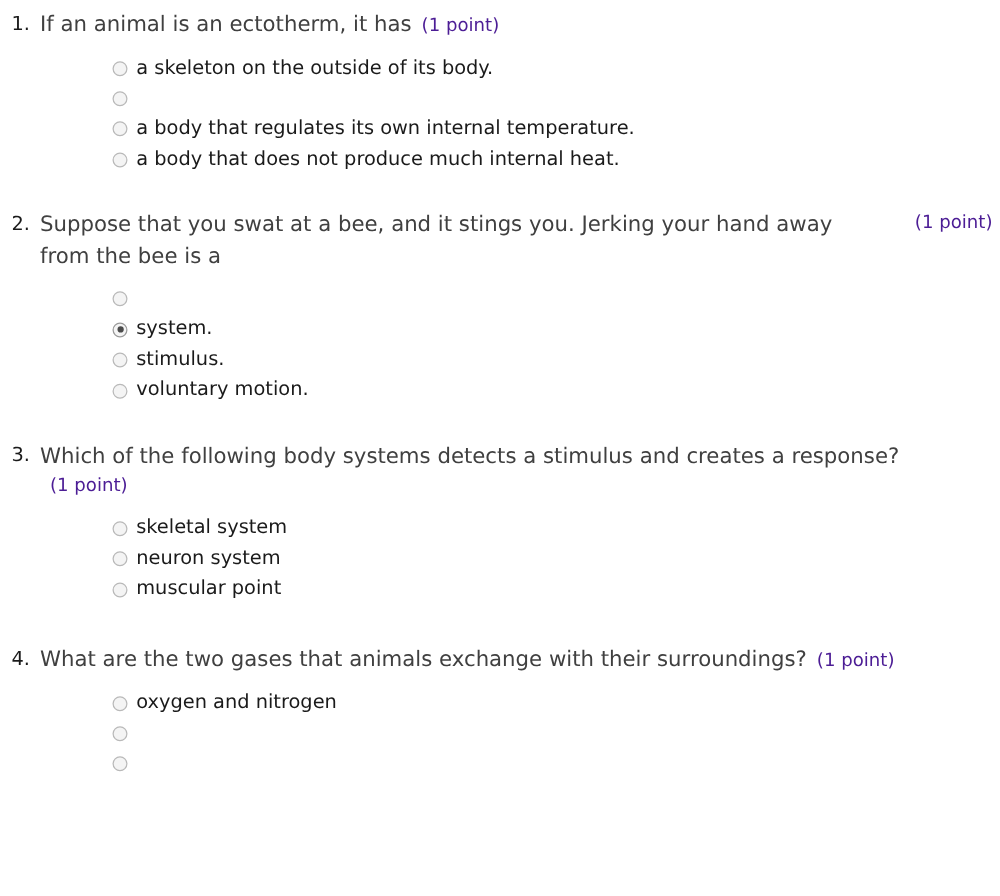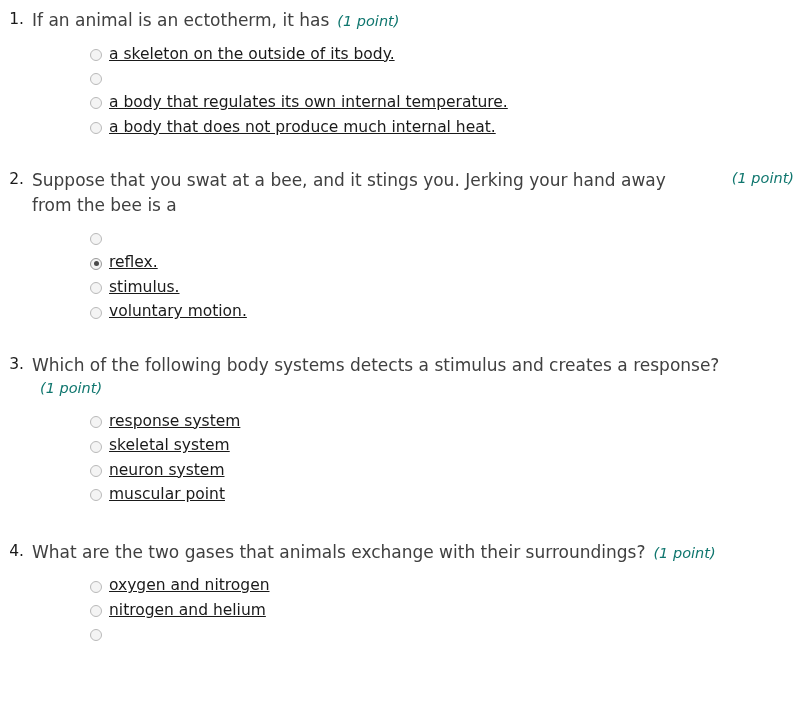--- a/index.html
+++ b/index.html
@@ -41,23 +41,22 @@
     position: relative;
     padding-right: 8px;
   }
   .q-text {
     display: inline;
     font-size: 17px;
     color: #404040;
   }
   .q-points {
     display: inline;
-    font-style: italic;
     font-size: 14.5px;
-    color: #0f766e;
+    color: #4c1d95;
     white-space: nowrap;
   }
   .q-points.inline-gap {
     margin-left: 8px;
   }
   .q-points.far-right {
     position: absolute;
     right: 0;
     top: 0;
   }
@@ -65,21 +64,20 @@
     margin: 10px 0 0 0;
     padding: 0;
     list-style: none;
   }
   .option {
     display: flex;
     align-items: center;
     margin: 0 0 2px 0;
     padding-left: 84px;
     min-height: 22px;
-    text-decoration: underline;
   }
   .radio {
     width: 12px;
     height: 12px;
     flex: 0 0 12px;
     border-radius: 50%;
     border: 1px solid #b9b9b9;
     background: #f4f4f4;
     box-sizing: border-box;
     margin-right: 7px;
@@ -145,21 +143,21 @@
         <span class="q-text">Suppose that you swat at a bee, and it stings you. Jerking your hand away from the bee is a</span>
         <span class="q-points far-right">(1 point)</span>
       </div>
     </div>
     <ul class="options">
       <li class="option">
         <span class="radio"></span>
       </li>
       <li class="option">
         <span class="radio checked"></span>
-        <span class="option-label">reflex.</span>
+        <span class="option-label">system.</span>
       </li>
       <li class="option">
         <span class="radio"></span>
         <span class="option-label">stimulus.</span>
       </li>
       <li class="option">
         <span class="radio"></span>
         <span class="option-label">voluntary motion.</span>
       </li>
     </ul>
@@ -168,24 +166,20 @@
   <div class="question-block q3-spacing">
     <div class="q-head">
       <div class="q-num">3.</div>
       <div class="q-text-wrap">
         <span class="q-text">Which of the following body systems detects a stimulus and creates a response?</span><span class="q-points inline-gap">(1 point)</span>
       </div>
     </div>
     <ul class="options">
       <li class="option">
         <span class="radio"></span>
-        <span class="option-label">response system</span>
-      </li>
-      <li class="option">
-        <span class="radio"></span>
         <span class="option-label">skeletal system</span>
       </li>
       <li class="option">
         <span class="radio"></span>
         <span class="option-label">neuron system</span>
       </li>
       <li class="option">
         <span class="radio"></span>
         <span class="option-label">muscular point</span>
       </li>
@@ -199,21 +193,20 @@
         <span class="q-text">What are the two gases that animals exchange with their surroundings?</span><span class="q-points inline-gap">(1 point)</span>
       </div>
     </div>
     <ul class="options">
       <li class="option">
         <span class="radio"></span>
         <span class="option-label">oxygen and nitrogen</span>
       </li>
       <li class="option">
         <span class="radio"></span>
-        <span class="option-label">nitrogen and helium</span>
       </li>
       <li class="option">
         <span class="radio"></span>
       </li>
     </ul>
   </div>
 
 </div>
 
 </body></html>

